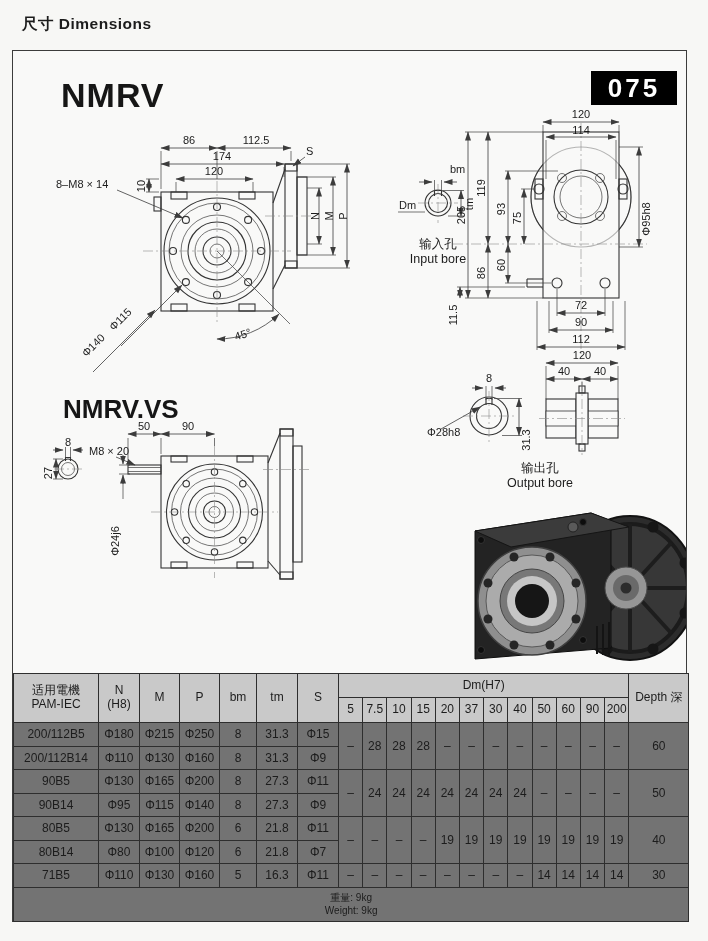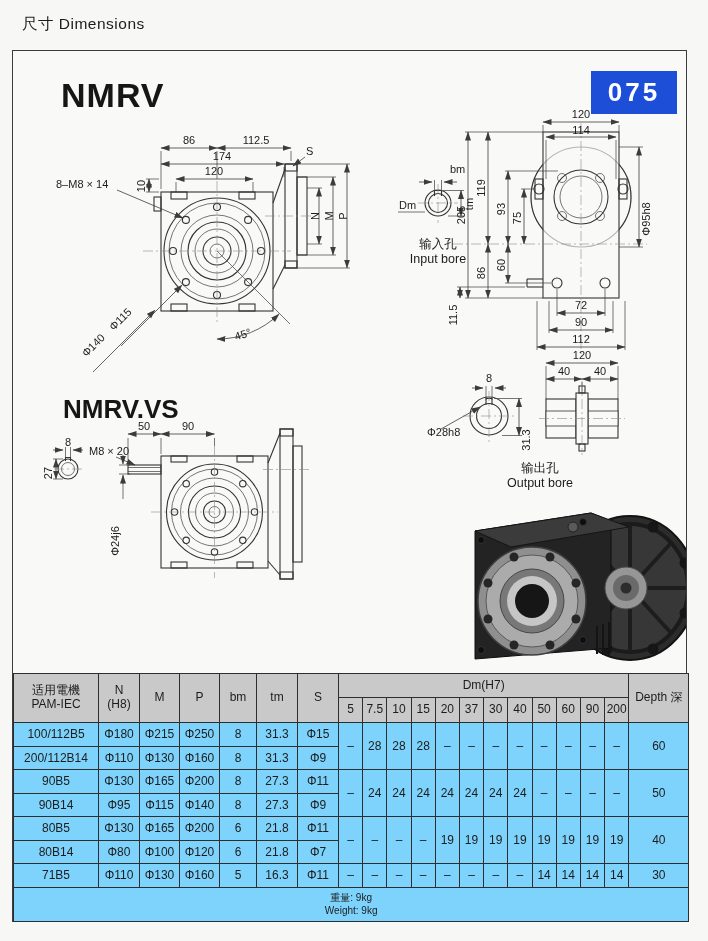--- a/index.html
+++ b/index.html
@@ -1,37 +1,37 @@
 <!DOCTYPE html>
 <html><head>
 <meta charset="utf-8">
 <style>
   html,body{margin:0;padding:0}
   body{width:708px;height:941px;position:relative;background:#f7f7f5;
        font-family:"Liberation Sans",sans-serif;color:#1c1c1c;overflow:hidden}
-  .page-title{position:absolute;left:22px;top:14px;font-size:15.5px;font-weight:normal;letter-spacing:.5px}
+  .page-title{position:absolute;left:22px;top:14px;font-size:15.5px;font-weight:bold;letter-spacing:.5px}
   .box{position:absolute;left:12px;top:50px;width:675px;height:872px;border:1.5px solid #3c3c3c;background:#f9f9f8;box-sizing:border-box}
-  .badge{position:absolute;left:578px;top:20px;width:86px;height:43px;background:#1d4ed8;color:#fff;
+  .badge{position:absolute;left:578px;top:20px;width:86px;height:34px;background:#000000;color:#fff;
          font-size:26px;font-weight:bold;letter-spacing:3px;display:flex;align-items:center;justify-content:center}
   svg.draw{position:absolute;left:0;top:0;width:673px;height:622px}
   .t-nmrv{font-size:34px;font-weight:bold;fill:#161616;letter-spacing:1px}
   .t-vs{font-size:26px;font-weight:bold;fill:#161616}
   .ln{stroke:#343434;stroke-width:1.1;fill:none}
   .lnf{stroke:#343434;stroke-width:1.1;fill:#f9f9f8}
   .thin{stroke:#3c3c3c;stroke-width:.7;fill:none}
   .cl{stroke:#8a8a8a;stroke-width:.6;stroke-dasharray:10 3 2 3;fill:none}
   .ext{stroke:#3c3c3c;stroke-width:.7;fill:none}
   .dim{stroke:#3c3c3c;stroke-width:.8;fill:none;marker-start:url(#arr);marker-end:url(#arr)}
   .dime{stroke:#3c3c3c;stroke-width:.8;fill:none;marker-end:url(#arr)}
   .dt{font-size:11px;fill:#1c1c1c;text-anchor:middle}
   .dtl{font-size:11px;fill:#1c1c1c;text-anchor:start}
   .cap{font-size:12.5px;fill:#1c1c1c;text-anchor:middle}
   
   table.spec{position:absolute;left:0;top:622px;width:675px;border-collapse:collapse;table-layout:fixed;
-             font-size:12px;background:#7dd3fc}
+             font-size:12px;background:#737373}
   table.spec th,table.spec td{border:1px solid #2e2e2e;text-align:center;vertical-align:middle;padding:0;
              font-weight:normal;color:#1c1c1c;overflow:hidden}
   table.spec thead th{background:#c9c9c9;line-height:1.15}
   tr.hrow1{height:24px} tr.hrow2{height:25px}
   tbody tr{height:23.5px}
   tr.frow{height:34px}
   td.foot{text-align:left;padding-left:26px;font-size:10px;line-height:1.35;border-top:1px solid #2e2e2e}
 </style>
 </head>
 <body>
@@ -449,21 +449,21 @@
         <th>30</th>
         <th>40</th>
         <th>50</th>
         <th>60</th>
         <th>90</th>
         <th>200</th>
       </tr>
     </thead>
     <tbody>
       <tr>
-        <td>100/112B5</td>
+        <td>200/112B5</td>
         <td>Φ180</td>
         <td>Φ215</td>
         <td>Φ250</td>
         <td>8</td>
         <td>31.3</td>
         <td>Φ15</td>
         <td rowspan="2">–</td>
         <td rowspan="2">28</td>
         <td rowspan="2">28</td>
         <td rowspan="2">28</td>

